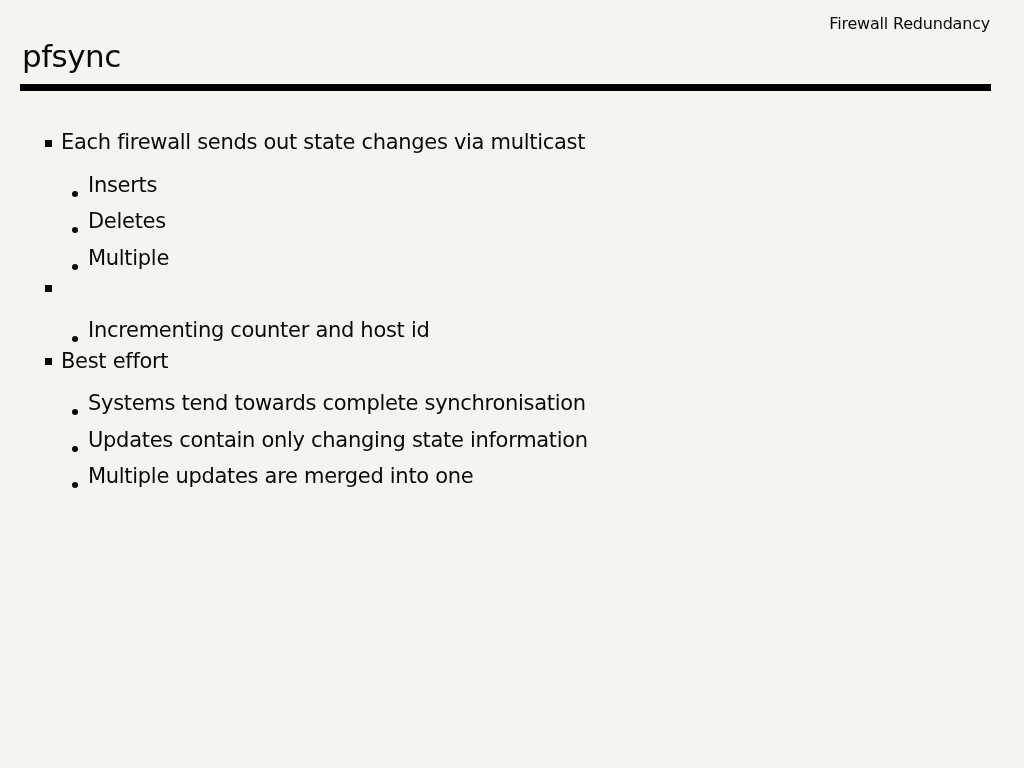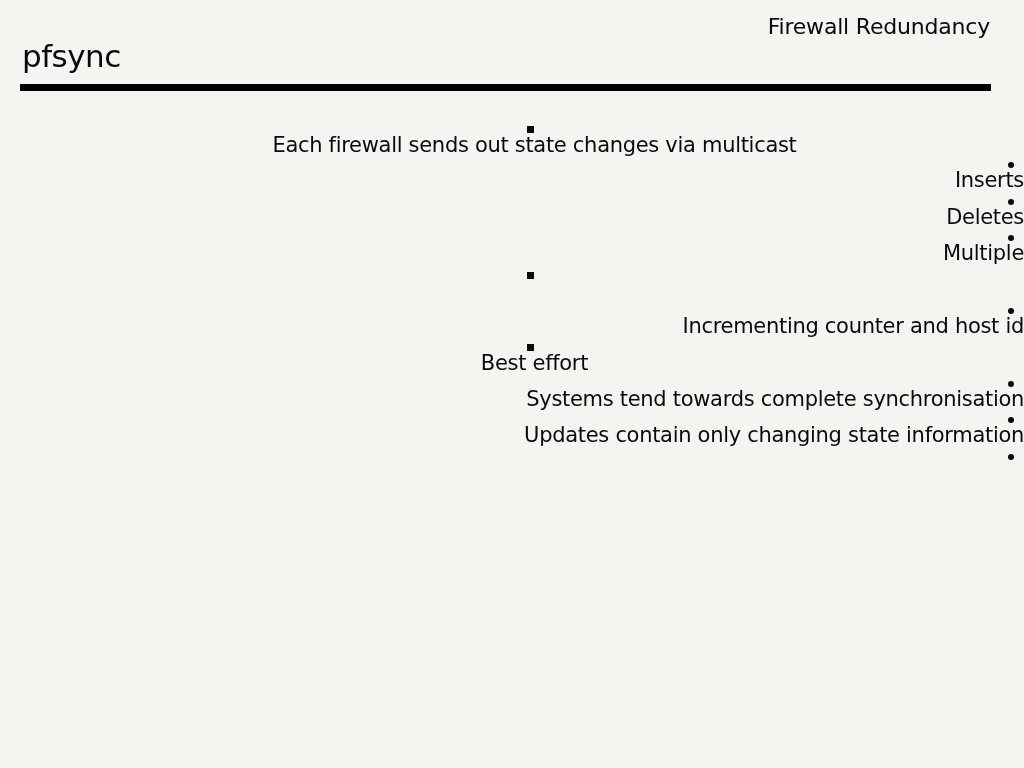--- a/index.html
+++ b/index.html
@@ -16,21 +16,21 @@
   body {
     position: relative;
     background: var(--bg);
     color: var(--text);
     font-family: "DejaVu Sans", "Liberation Sans", sans-serif;
   }
   .corner-label {
     position: absolute;
     top: 14px;
     right: 34px;
-    font-size: 22px;
+    font-size: 16px;
     letter-spacing: -0.2px;
     white-space: nowrap;
   }
   .slide-title {
     position: absolute;
     left: 22px;
     top: 38px;
     font-size: 31px;
     font-weight: 400;
     letter-spacing: -0.5px;
@@ -50,21 +50,20 @@
     width: 1024px;
     list-style: none;
   }
   .bullet-list li {
     display: flex;
     align-items: center;
     height: 36.4px;
     font-size: 21px;
     letter-spacing: -0.3px;
     white-space: nowrap;
-    flex-direction: column;
   }
   li.l1 { padding-left: 45px; }
   li.l2 { padding-left: 72px; align-items: flex-end; }
   .bullet {
     flex: 0 0 auto;
     display: inline-block;
     background: var(--text);
   }
   li.l1 .bullet {
     width: 7px;
@@ -120,14 +119,15 @@
   <li class="l2">
     <span class="bullet"></span>
     <span>Systems tend towards complete synchronisation</span>
   </li>
   <li class="l2">
     <span class="bullet"></span>
     <span>Updates contain only changing state information</span>
   </li>
   <li class="l2">
     <span class="bullet"></span>
+    <span>Multiple updates are merged into one</span>
   </li>
 </ul>
 
 </body></html>

